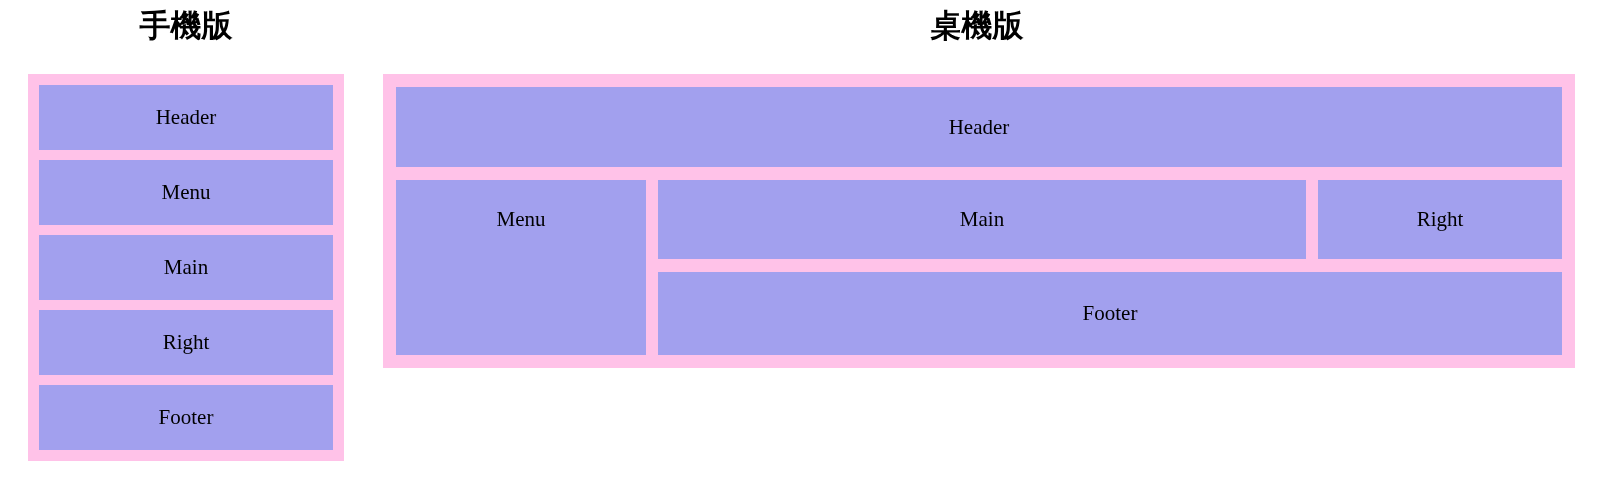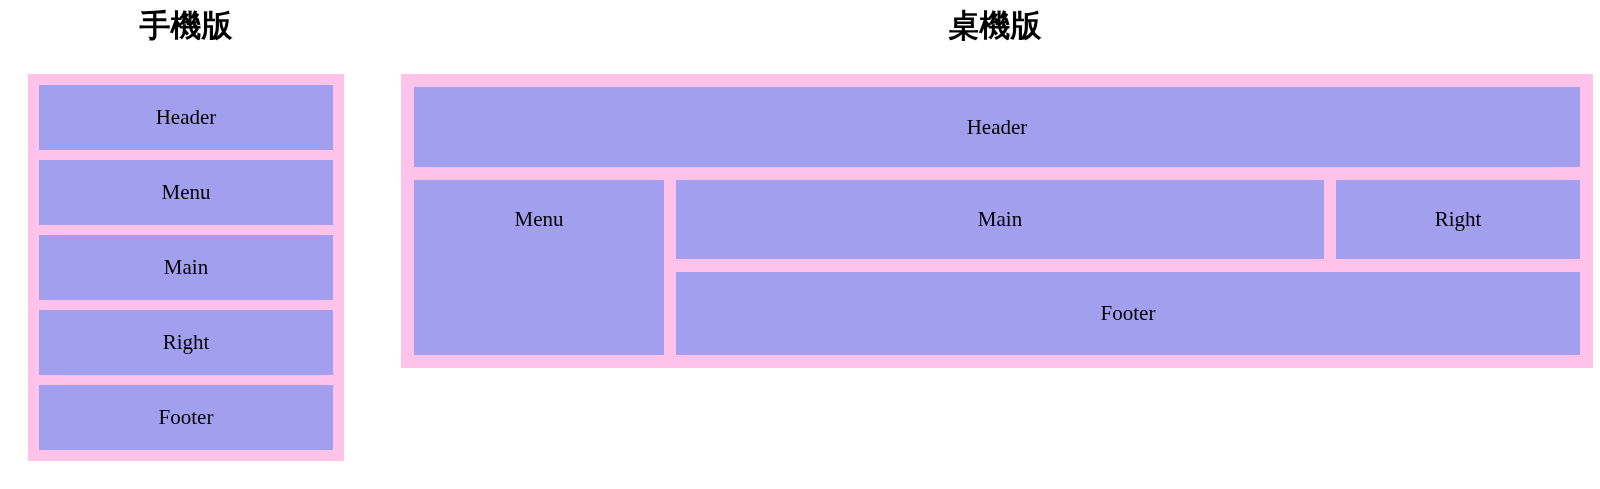--- a/index.html
+++ b/index.html
@@ -17,21 +17,21 @@
   .layout-section {
     position: absolute;
     top: 0;
   }
   .layout-section.mobile {
     left: 16px;
     width: 316px;
     padding-left: 12px;
   }
   .layout-section.desktop {
-    left: 401px;
+    left: 383px;
     width: 1188px;
   }
   .section-title {
     font-family: "Liberation Sans", "DejaVu Sans", sans-serif;
     font-weight: 700;
     font-size: 31px;
     line-height: 40px;
     text-align: center;
     color: var(--text, #000000);
     margin: 6px 0 28px 0;

